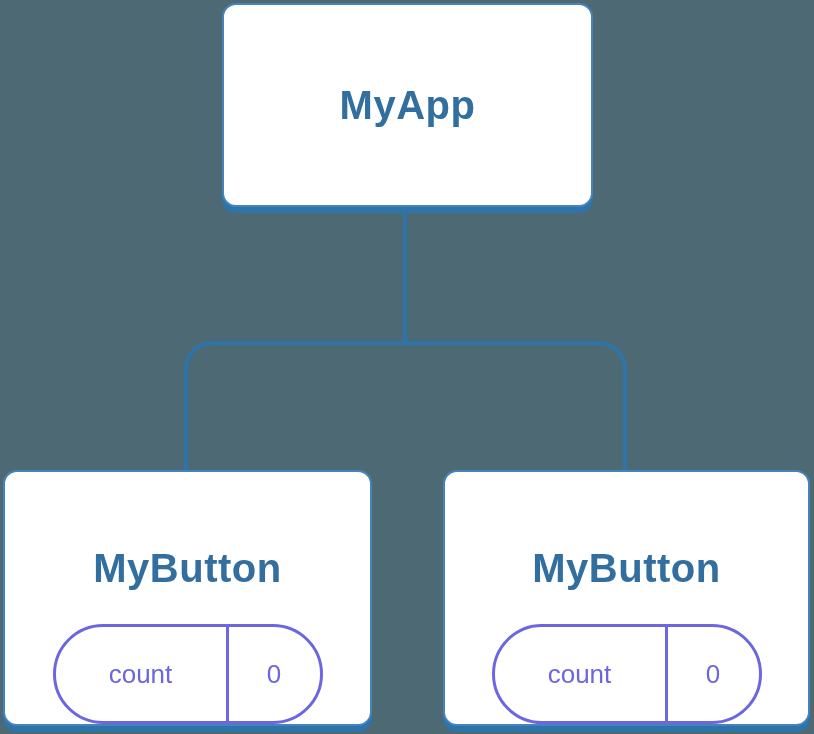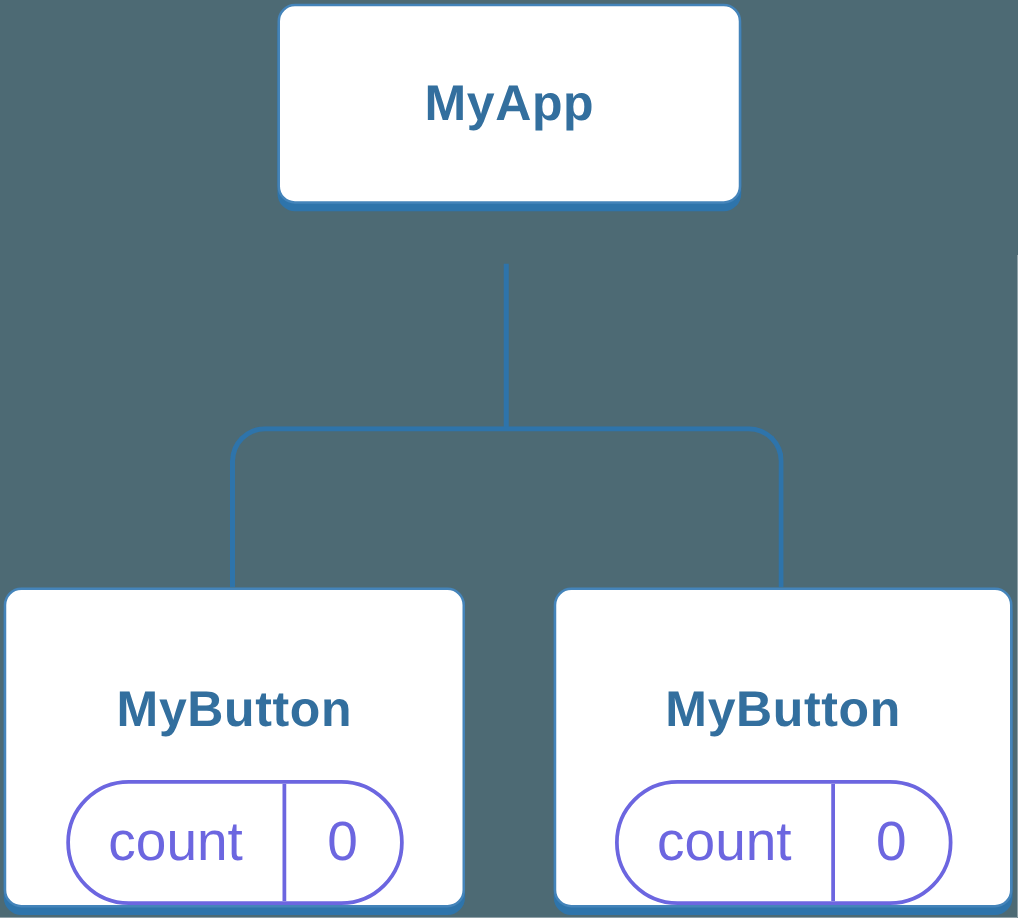--- a/index.html
+++ b/index.html
@@ -19,21 +19,21 @@
     border: 2px solid #4484ba;
     border-radius: 14px;
     box-shadow: 0 6px 0 #2e74ab;
     display: flex;
     flex-direction: column;
     align-items: center;
     justify-content: flex-end;
   }
   .root-box {
     left: 222px; top: 3px;
-    width: 371px; height: 160px;
+    width: 371px; height: 204px;
     justify-content: center;
   }
   .child-box-0 { left: 3px;   top: 470px; width: 369px; height: 256px; padding-top: 36px; }
   .child-box-1 { left: 443px; top: 470px; width: 367px; height: 256px; padding-top: 36px; }
   .component-label {
     font-size: 40px;
     font-weight: 600;
     line-height: 52px;
     color: #336f9e;
     letter-spacing: 0.5px;
@@ -58,21 +58,21 @@
   .state-pill {
     box-sizing: border-box;
     margin-top: 30px;
     width: 270px; height: 100px;
     border: 3px solid #6c66e0;
     border-radius: 999px;
     display: flex;
     align-items: stretch;
     overflow: hidden;
     color: #6c66e0;
-    font-size: 44px;
+    font-size: 26px;
   }
   .state-name-cell {
     flex: 1;
     display: flex;
     align-items: center;
     justify-content: center;
   }
   .state-value-cell {
     width: 94px;
     box-sizing: border-box;

